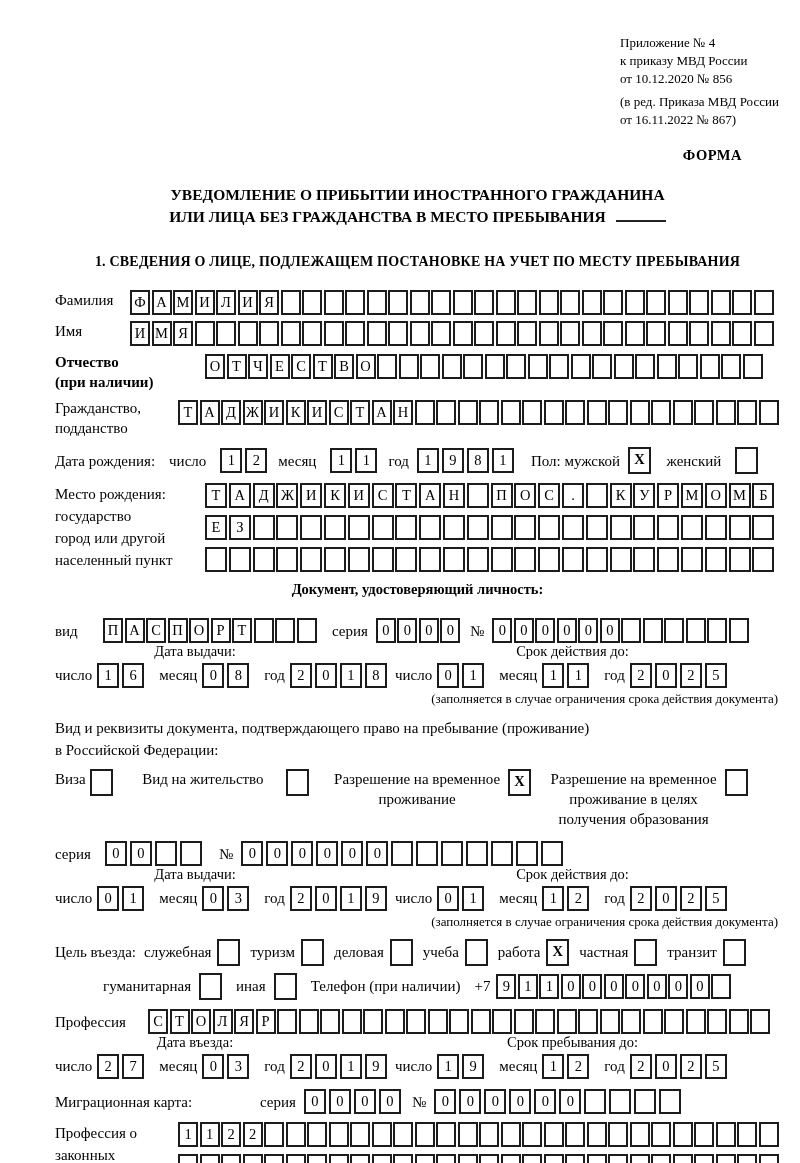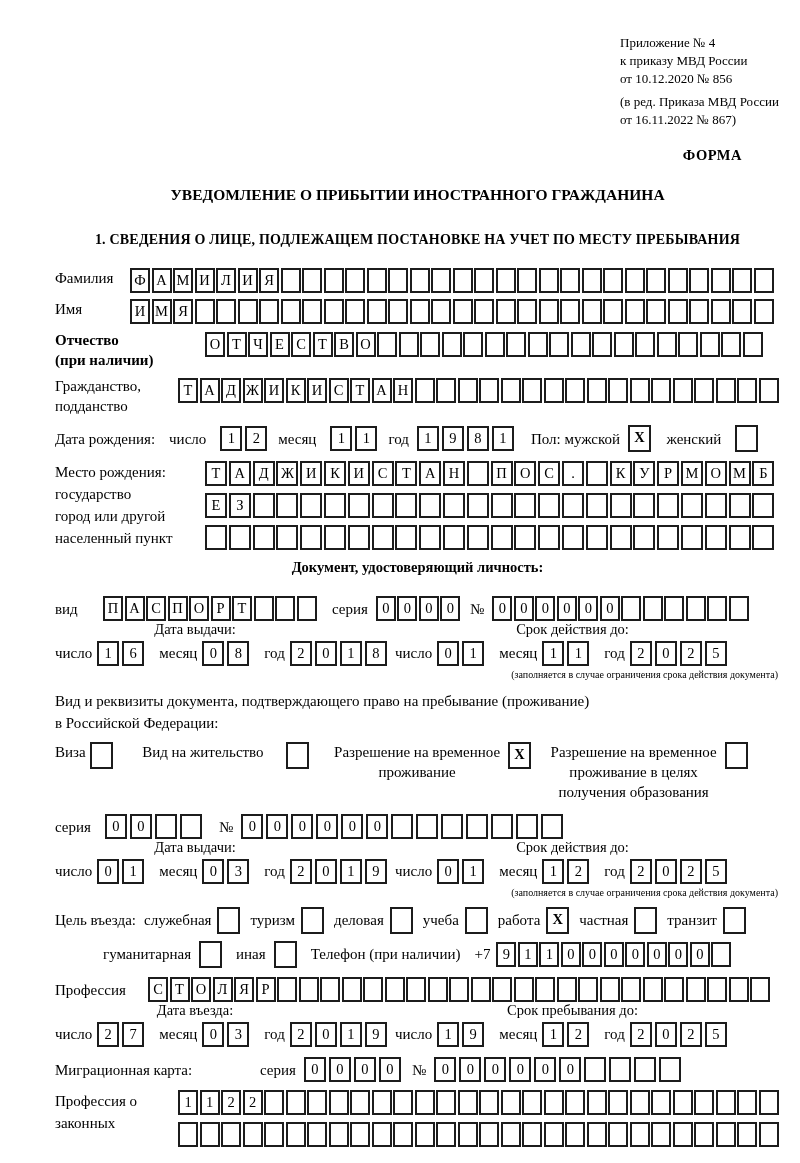--- a/index.html
+++ b/index.html
@@ -34,21 +34,21 @@
   .mt2{margin-top:2px;}
   .stackrows .cells{margin-bottom:7px;}
 
   
   .dates{display:flex;font-size:15px;}
   .dcol-l{flex:0 0 340px;} .dcol-r{flex:1 1 auto;}
   .dhead{text-align:center;font-size:14.5px;margin-bottom:3px;}
   .dhead-l{padding-right:60px;} .dhead-r{padding-right:30px;}
   .dline{display:flex;align-items:center;}
   .dline .dl{margin-right:5px;} .dline .dsp{width:12px;}
-  .dnote{font-size:10px;text-align:right;margin-top:3px;padding-right:2px;}
+  .dnote{font-size:13px;text-align:right;margin-top:3px;padding-right:2px;}
 
   .intro{font-size:15px;line-height:22px;margin-top:10px;}
 
   
   .permits{display:flex;align-items:flex-start;margin-top:8px;font-size:15px;}
   .pitem{display:flex;align-items:flex-start;}
   .pitem .txt{text-align:center;line-height:20px;}
   .pitem .cb{margin-left:8px;flex:0 0 auto;}
 
   
@@ -67,20 +67,21 @@
     <div>Приложение № 4</div>
     <div>к приказу МВД России</div>
     <div>от 10.12.2020 № 856</div>
     <div class="rev">(в ред. Приказа МВД России</div>
     <div>от 16.11.2022 № 867)</div>
   </div>
   <div class="forma">ФОРМА</div>
 
   <div class="title">
     <div>УВЕДОМЛЕНИЕ О ПРИБЫТИИ ИНОСТРАННОГО ГРАЖДАНИНА</div>
+    <div><span>ИЛИ ЛИЦА БЕЗ ГРАЖДАНСТВА В МЕСТО ПРЕБЫВАНИЯ</span><span class="blank-line"></span></div>
   </div>
 
   <div class="sec-heading">1. СВЕДЕНИЯ О ЛИЦЕ, ПОДЛЕЖАЩЕМ ПОСТАНОВКЕ НА УЧЕТ ПО МЕСТУ ПРЕБЫВАНИЯ</div>
 
   <div class="frow" style="margin-top:20px;">
     <span class="lbl w-surname">Фамилия</span>
     <span class="cells">
         <span class="cell">Ф</span>
         <span class="cell">А</span>
         <span class="cell">М</span>

